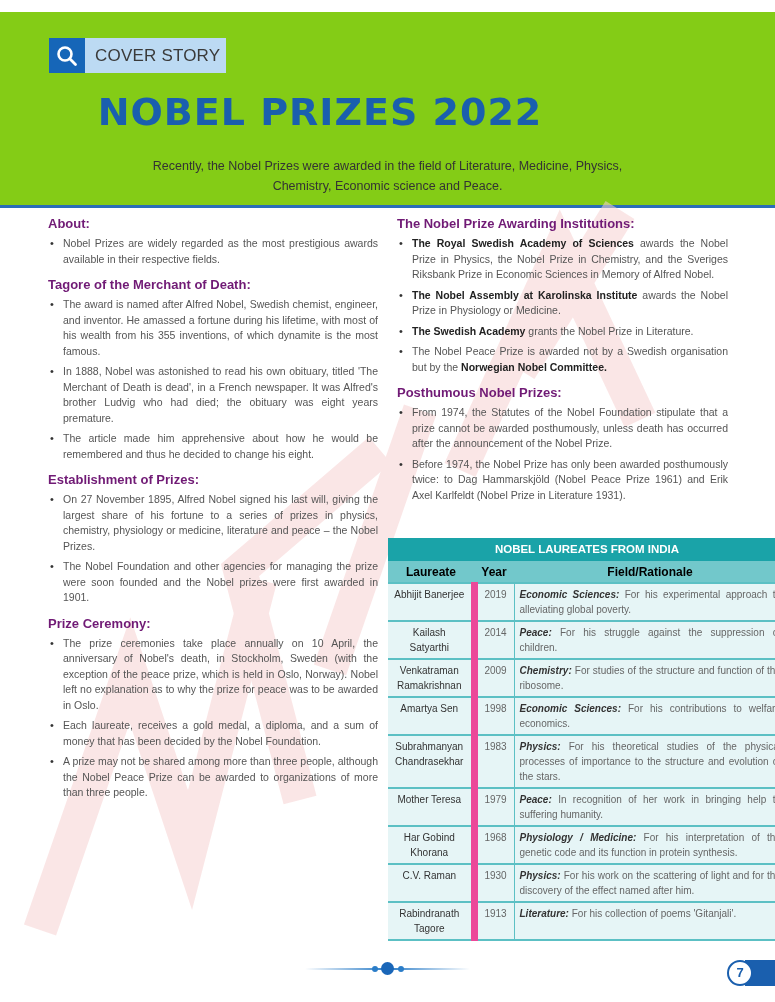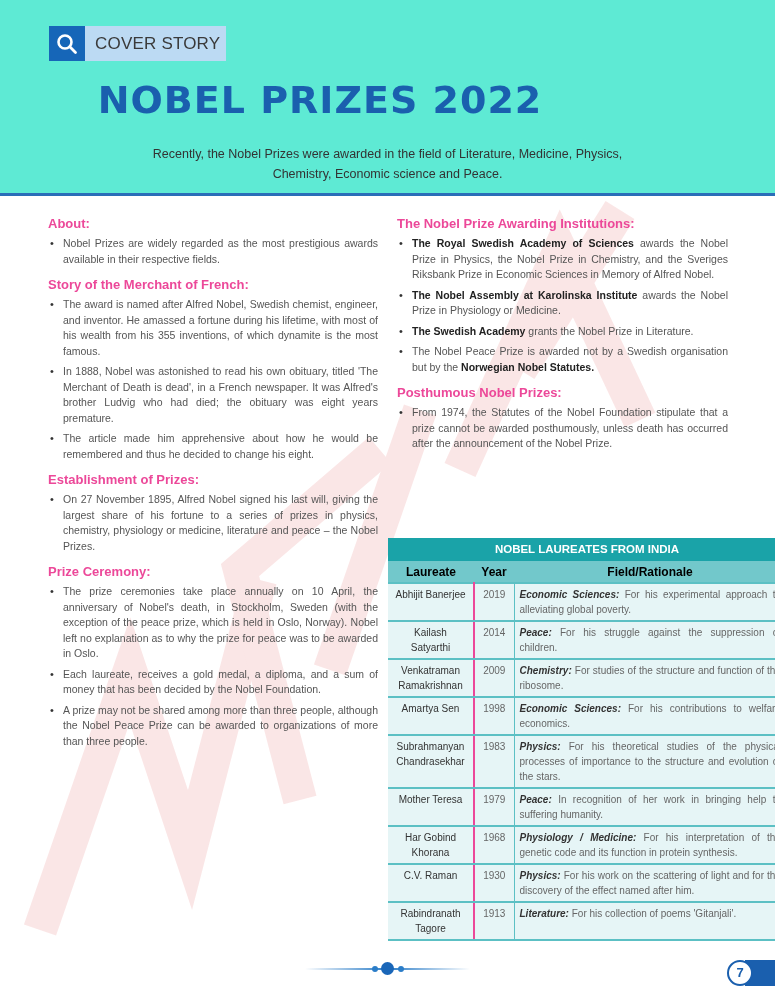--- a/index.html
+++ b/index.html
@@ -1,43 +1,43 @@
 <!DOCTYPE html>
 <html><head>
 <meta charset="utf-8">
 <style>
   * { box-sizing: border-box; margin: 0; padding: 0; }
   html, body { width: 775px; height: 1002px; overflow: hidden; background: #ffffff; }
   body { font-family: "Liberation Sans", "DejaVu Sans", sans-serif; color: #2b2b2b; position: relative; }
 
-  .header { position: absolute; left: 0; top: 0; width: 775px; height: 196px; background: #5eead4; border-bottom: 3px solid #2a6db8; }
+  .header { position: absolute; left: 0; top: 12px; width: 775px; height: 196px; background: #84cc16; border-bottom: 3px solid #2a6db8; }
   .tag { position: absolute; left: 49px; top: 26px; height: 35px; width: 177px; background: #bcdaf3; display: flex; align-items: center; }
   .tag-icon { width: 36px; height: 35px; background: #1666b8; display: flex; align-items: center; justify-content: center; }
   .tag-label { padding-left: 10px; font-size: 17px; color: #3a3a3a; letter-spacing: 0.2px; }
   .title { position: absolute; left: 0; top: 78px; width: 640px; text-align: center; font-size: 38px; font-weight: bold; color: #1a5fae; letter-spacing: 1px; font-family: "DejaVu Sans", sans-serif; }
   .subtitle { position: absolute; left: 140px; top: 144px; width: 495px; text-align: center; font-size: 12.5px; line-height: 20px; color: #333; }
 
   .watermark { position: absolute; left: 0; top: 150px; width: 775px; height: 850px; pointer-events: none; overflow: hidden; }
 
   .col { position: absolute; top: 216px; }
   .col-left { left: 48px; width: 330px; }
   .col-right { left: 397px; width: 331px; }
-  .sec-h { font-weight: bold; font-size: 13px; color: #ec4899; margin-bottom: 5px; }
+  .sec-h { font-weight: bold; font-size: 13px; color: #701a75; margin-bottom: 5px; }
   .sec { margin-bottom: 10px; }
   ul.bl { list-style: none; }
   ul.bl li { position: relative; padding-left: 15px; font-size: 10.5px; line-height: 15.5px; color: #555; text-align: justify; margin-bottom: 5px; }
   ul.bl li::before { content: "•"; position: absolute; left: 2px; top: 0; color: #333; font-size: 11px; }
   ul.bl li b { color: #222; }
 
   .tbl { position: absolute; left: 388px; top: 538px; width: 398px; border-radius: 15px; }
   .tbl-title { background: #1aa3a8; color: #fff; text-align: center; font-size: 11.5px; font-weight: bold; height: 23px; line-height: 23px; }
   table { width: 100%; border-collapse: collapse; font-size: 10px; }
   th { background: #72c8cb; color: #000000; font-size: 12px; font-weight: bold; height: 22px; }
   td { background: #e6f5f6; border: 2px solid #5cc0c4; border-left: none; border-right: none; vertical-align: top; padding: 3px 5px; line-height: 15px; color: #444; }
-  td.name { width: 86px; text-align: center; color: #333; border-right: 2px solid #ec4899; }
+  td.name { width: 86px; text-align: center; color: #333; border-right: 7px solid #ec4899; }
   td.year { width: 40px; text-align: center; border-right: 1px solid #5cc0c4; color: #666; }
   td.field { text-align: justify; color: #666; }
   td.field i { font-weight: bold; color: #333; }
 
   .footer-line { position: absolute; top: 968px; left: 305px; width: 165px; height: 2px; background: linear-gradient(90deg, rgba(43,125,200,0), #2b7dc8 50%, rgba(43,125,200,0)); }
   .dot-s { position: absolute; top: 966px; width: 6px; height: 6px; border-radius: 50%; background: #2b7dc8; }
   .dot-l { position: absolute; top: 962px; left: 381px; width: 13px; height: 13px; border-radius: 50%; background: #1a66b8; }
   .pg-tab { position: absolute; left: 745px; top: 960px; width: 30px; height: 26px; background: #1a5fae; }
   .pg-circle { position: absolute; left: 727px; top: 960px; width: 26px; height: 26px; border-radius: 50%; background: #fff; border: 2px solid #1a5fae; text-align: center; line-height: 22px; font-size: 13px; font-weight: bold; color: #1a5fae; }
 </style>
@@ -71,57 +71,59 @@
 </div>
 
 <div class="col col-left">
   <div class="sec">
     <div class="sec-h">About:</div>
     <ul class="bl">
       <li>Nobel Prizes are widely regarded as the most prestigious awards available in their respective fields.</li>
     </ul>
   </div>
   <div class="sec">
-    <div class="sec-h">Story of the Merchant of French:</div>
+    <div class="sec-h">Tagore of the Merchant of Death:</div>
     <ul class="bl">
       <li>The award is named after Alfred Nobel, Swedish chemist, engineer, and inventor. He amassed a fortune during his lifetime, with most of his wealth from his 355 inventions, of which dynamite is the most famous.</li>
       <li>In 1888, Nobel was astonished to read his own obituary, titled 'The Merchant of Death is dead', in a French newspaper. It was Alfred's brother Ludvig who had died; the obituary was eight years premature.</li>
       <li>The article made him apprehensive about how he would be remembered and thus he decided to change his eight.</li>
     </ul>
   </div>
   <div class="sec">
     <div class="sec-h">Establishment of Prizes:</div>
     <ul class="bl">
       <li>On 27 November 1895, Alfred Nobel signed his last will, giving the largest share of his fortune to a series of prizes in physics, chemistry, physiology or medicine, literature and peace – the Nobel Prizes.</li>
+      <li>The Nobel Foundation and other agencies for managing the prize were soon founded and the Nobel prizes were first awarded in 1901.</li>
     </ul>
   </div>
   <div class="sec">
     <div class="sec-h">Prize Ceremony:</div>
     <ul class="bl">
       <li>The prize ceremonies take place annually on 10 April, the anniversary of Nobel's death, in Stockholm, Sweden (with the exception of the peace prize, which is held in Oslo, Norway). Nobel left no explanation as to why the prize for peace was to be awarded in Oslo.</li>
       <li>Each laureate, receives a gold medal, a diploma, and a sum of money that has been decided by the Nobel Foundation.</li>
       <li>A prize may not be shared among more than three people, although the Nobel Peace Prize can be awarded to organizations of more than three people.</li>
     </ul>
   </div>
 </div>
 
 <div class="col col-right">
   <div class="sec">
     <div class="sec-h">The Nobel Prize Awarding Institutions:</div>
     <ul class="bl">
       <li><b>The Royal Swedish Academy of Sciences</b><span> awards the Nobel Prize in Physics, the Nobel Prize in Chemistry, and the Sveriges Riksbank Prize in Economic Sciences in Memory of Alfred Nobel.</span></li>
       <li><b>The Nobel Assembly at Karolinska Institute</b><span> awards the Nobel Prize in Physiology or Medicine.</span></li>
       <li><b>The Swedish Academy</b><span> grants the Nobel Prize in Literature.</span></li>
-      <li><span>The Nobel Peace Prize is awarded not by a Swedish organisation but by the </span><b>Norwegian Nobel Statutes.</b></li>
+      <li><span>The Nobel Peace Prize is awarded not by a Swedish organisation but by the </span><b>Norwegian Nobel Committee.</b></li>
     </ul>
   </div>
   <div class="sec">
     <div class="sec-h">Posthumous Nobel Prizes:</div>
     <ul class="bl">
       <li>From 1974, the Statutes of the Nobel Foundation stipulate that a prize cannot be awarded posthumously, unless death has occurred after the announcement of the Nobel Prize.</li>
+      <li>Before 1974, the Nobel Prize has only been awarded posthumously twice: to Dag Hammarskjöld (Nobel Peace Prize 1961) and Erik Axel Karlfeldt (Nobel Prize in Literature 1931).</li>
     </ul>
   </div>
 </div>
 
 <div class="tbl">
   <div class="tbl-title">NOBEL LAUREATES FROM INDIA</div>
   <table>
     <thead>
       <tr>
         <th>Laureate</th>

